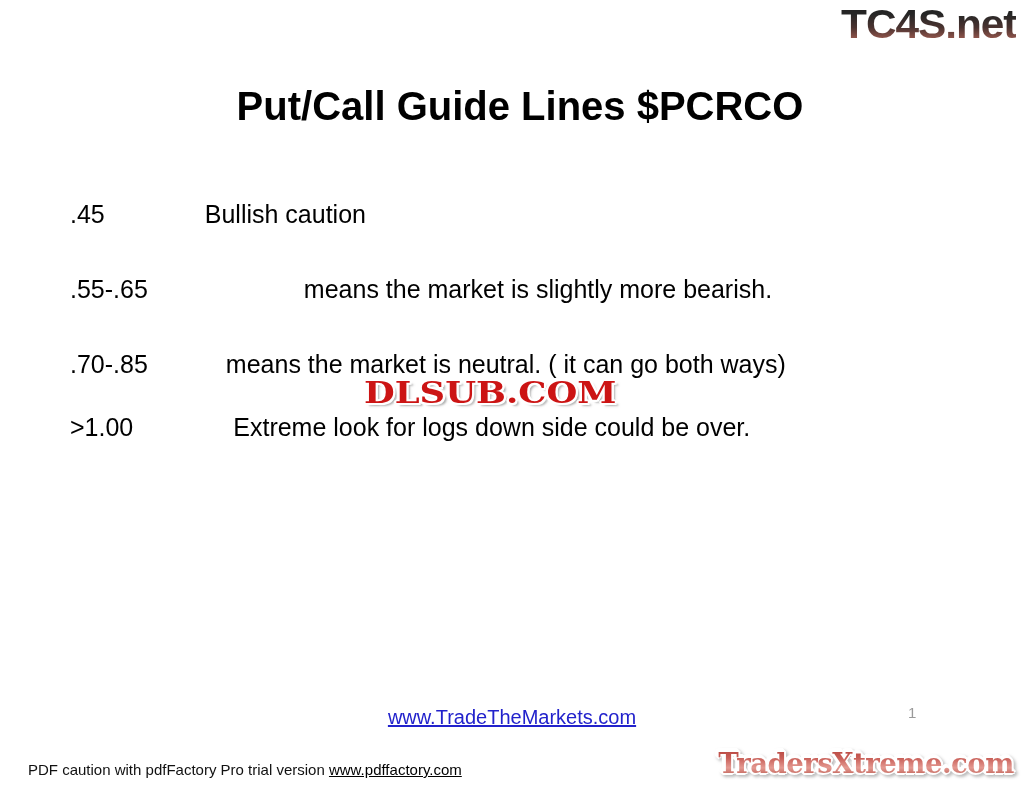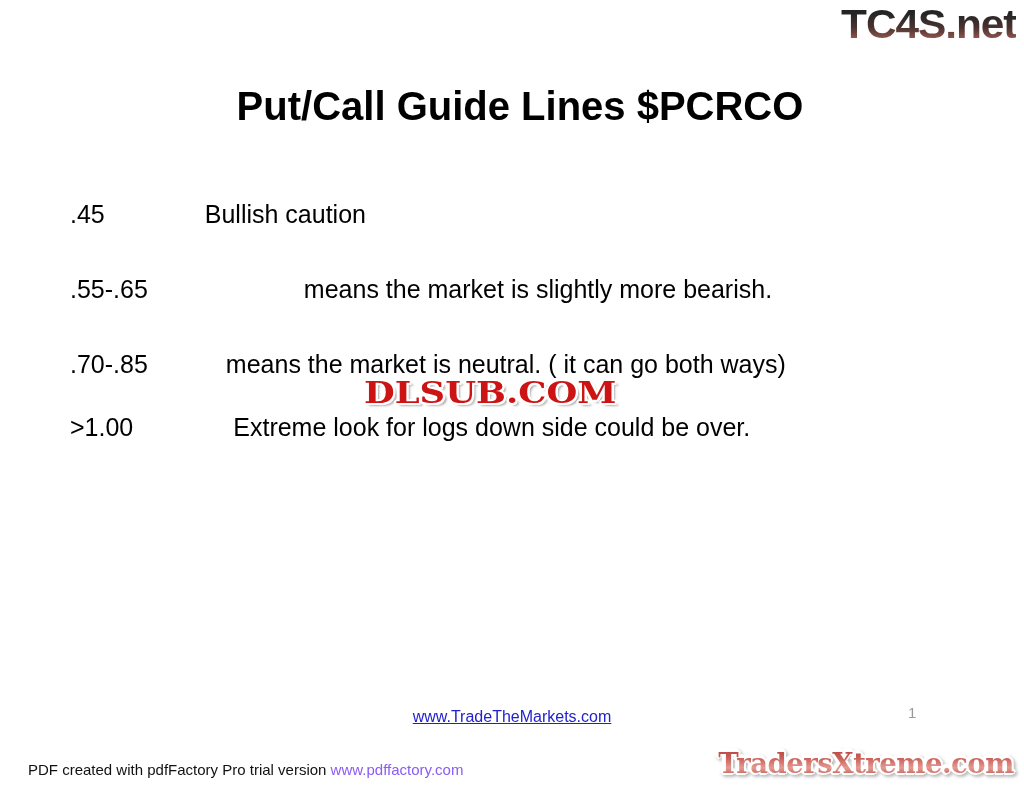--- a/index.html
+++ b/index.html
@@ -129,21 +129,21 @@
   }
 
   
   .footer-link {
     position: absolute;
     left: 0;
     top: 704px;
     width: 1024px;
     text-align: center;
     font-family: "Liberation Sans", sans-serif;
-    font-size: 16px;
+    font-size: 20px;
     line-height: 26px;
   }
   .footer-link a,
   .footer-link .lnk {
     color: #2222cc;
     text-decoration: underline;
     cursor: pointer;
   }
 
   
@@ -162,21 +162,22 @@
     position: absolute;
     left: 28px;
     top: 760px;
     font-family: "Liberation Sans", sans-serif;
     font-size: 15px;
     line-height: 20px;
     color: #111111;
     white-space: nowrap;
   }
   .pdf-footer .lnk {
-    color: #8b5cf6;
+    color: #000000;
+    text-decoration: underline;
     cursor: pointer;
   }
 
   
   .brand-tx {
     position: absolute;
     right: 10px;
     top: 748px;
     font-family: "DejaVu Serif", serif;
     font-weight: bold;
@@ -237,18 +238,18 @@
 
   <div class="watermark">DLSUB.COM</div>
 
   <div class="footer-link">
     <span class="lnk">www.TradeTheMarkets.com</span>
   </div>
 
   <div class="page-number">1</div>
 
   <div class="pdf-footer">
-    <span>PDF created with pdfFactory Pro trial version </span><span class="lnk">www.pdffactory.com</span>
+    <span>PDF caution with pdfFactory Pro trial version </span><span class="lnk">www.pdffactory.com</span>
   </div>
 
   <div class="brand-tx">TradersXtreme.com</div>
 
 </div>
 
 </body></html>

